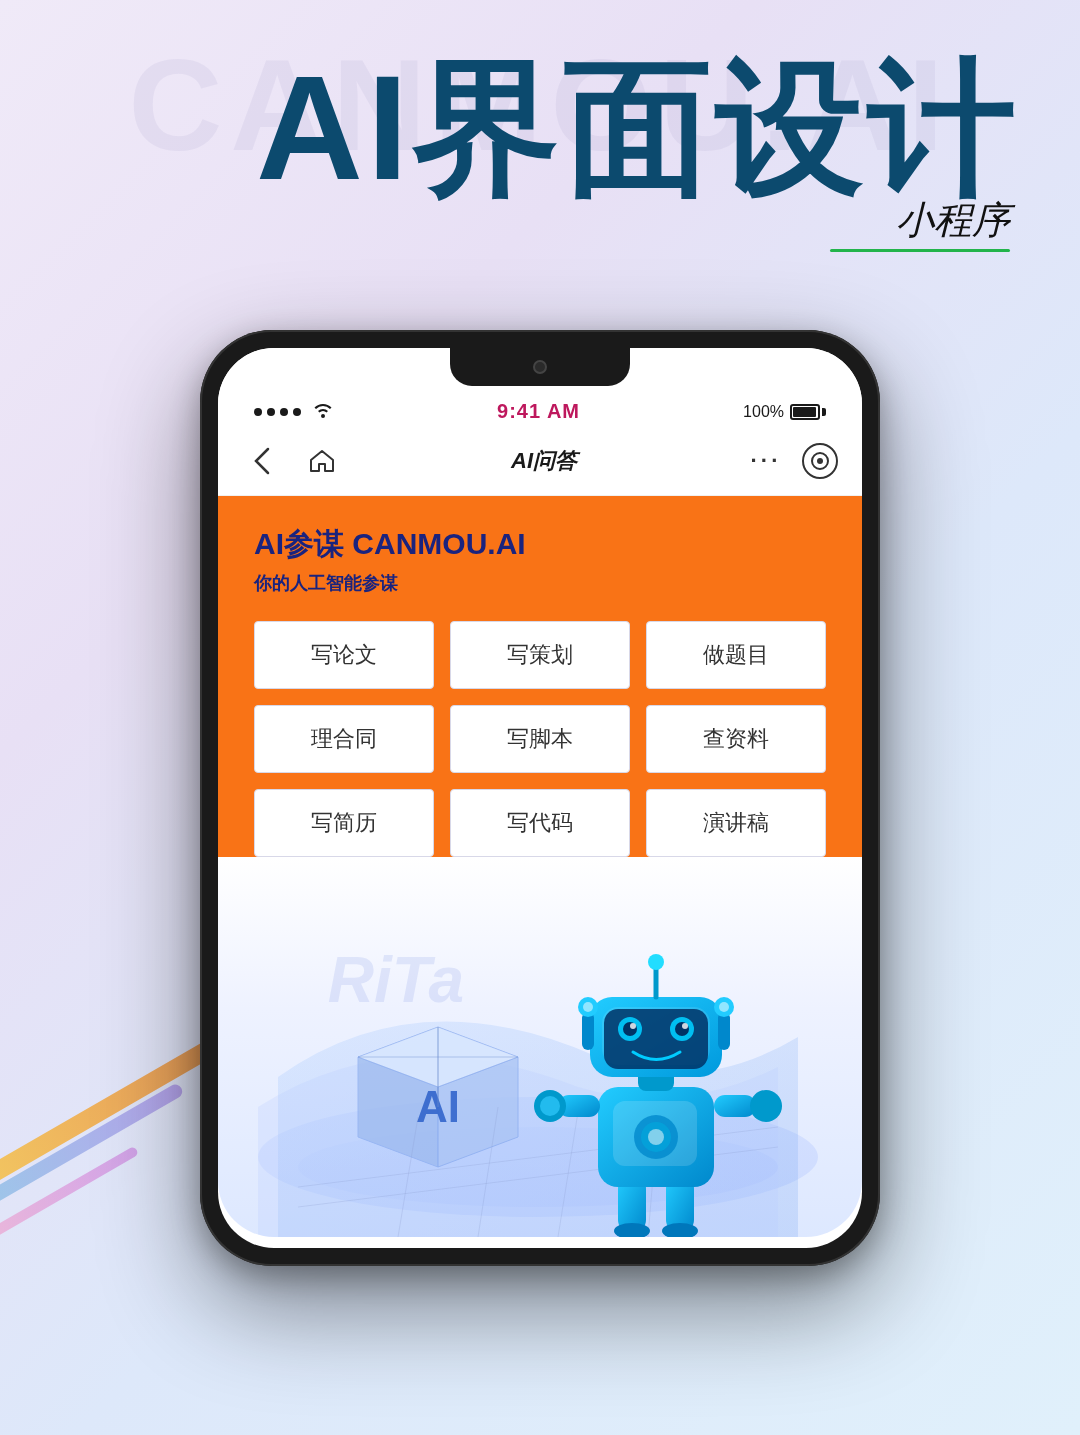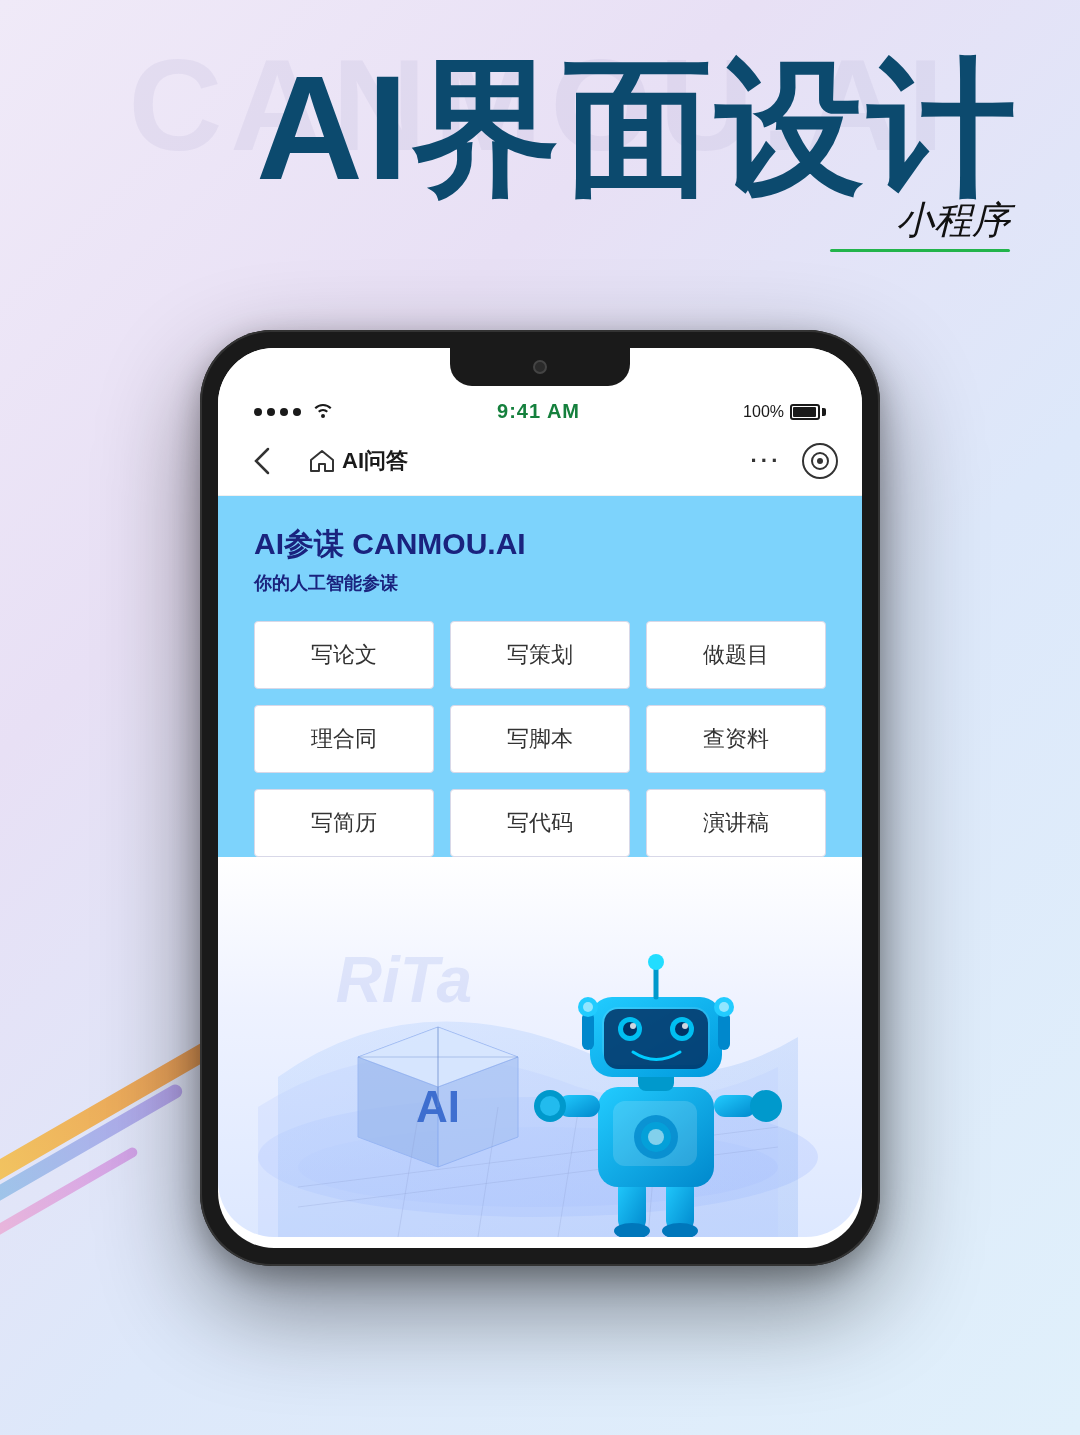--- a/index.html
+++ b/index.html
@@ -180,21 +180,21 @@
       border-radius: 50%;
     }
     .wifi-icon {
       font-size: 18px;
       color: #1a1a1a;
       margin-left: 6px;
     }
     .status-time {
       font-size: 20px;
       font-weight: 600;
-      color: #15803d;
+      color: #be185d;
       letter-spacing: 1px;
     }
     .status-right {
       font-size: 16px;
       color: #1a1a1a;
       display: flex;
       align-items: center;
       gap: 6px;
     }
     .battery-icon {
@@ -243,23 +243,25 @@
       width: 40px;
       height: 40px;
       display: flex;
       align-items: center;
       justify-content: center;
       font-size: 22px;
       color: #333;
     }
     .nav-title {
       flex: 1;
+      text-align: center;
       font-size: 22px;
       font-weight: 600;
       color: #1a1a1a;
+      font-style: italic;
     }
     .nav-right {
       display: flex;
       gap: 16px;
       align-items: center;
     }
     .nav-more {
       font-size: 22px;
       color: #333;
       letter-spacing: 3px;
@@ -272,21 +274,21 @@
       border: 2px solid #333;
       display: flex;
       align-items: center;
       justify-content: center;
       font-size: 18px;
     }
 
     
     .app-content {
       padding: 28px 36px 0;
-      background: #7dd3fc;
+      background: #f97316;
     }
     .app-brand {
       font-size: 30px;
       font-weight: 800;
       color: #1a237e;
       margin-bottom: 6px;
     }
     .app-slogan {
       font-size: 18px;
       font-weight: 700;
@@ -318,21 +320,21 @@
       height: 380px;
       background: linear-gradient(180deg, #fff 0%, #eef2ff 40%, #dde8ff 100%);
       overflow: hidden;
       border-radius: 0 0 56px 56px;
     }
 
     
     .rita-text {
       position: absolute;
       bottom: 220px;
-      right: 390px;
+      right: 398px;
       font-size: 64px;
       font-weight: 800;
       color: rgba(100, 130, 220, 0.15);
       font-style: italic;
       z-index: 1;
     }
   </style>
 </head>
 <body>
 

